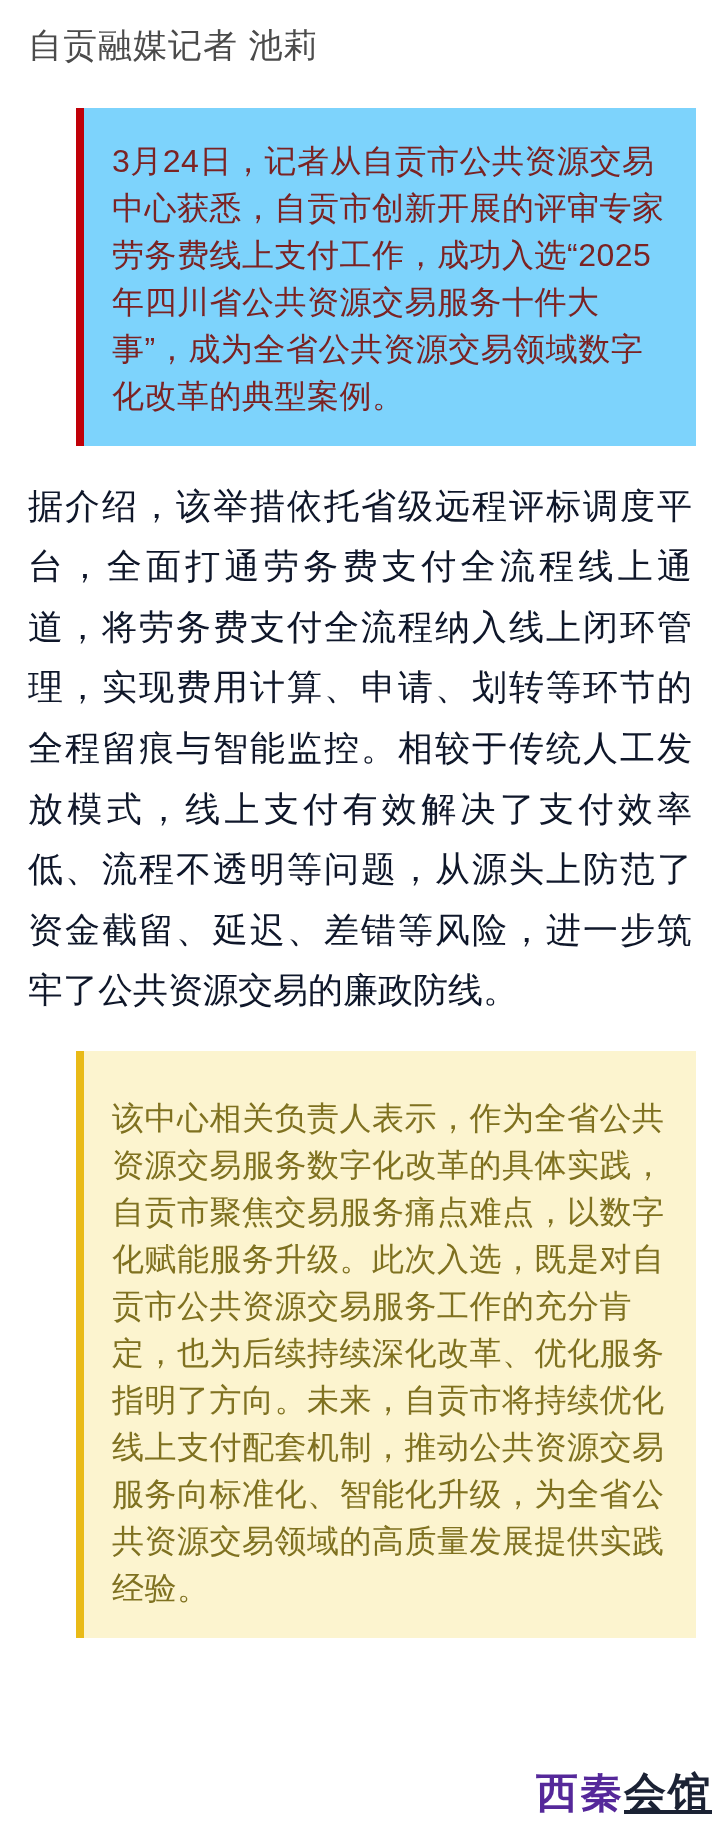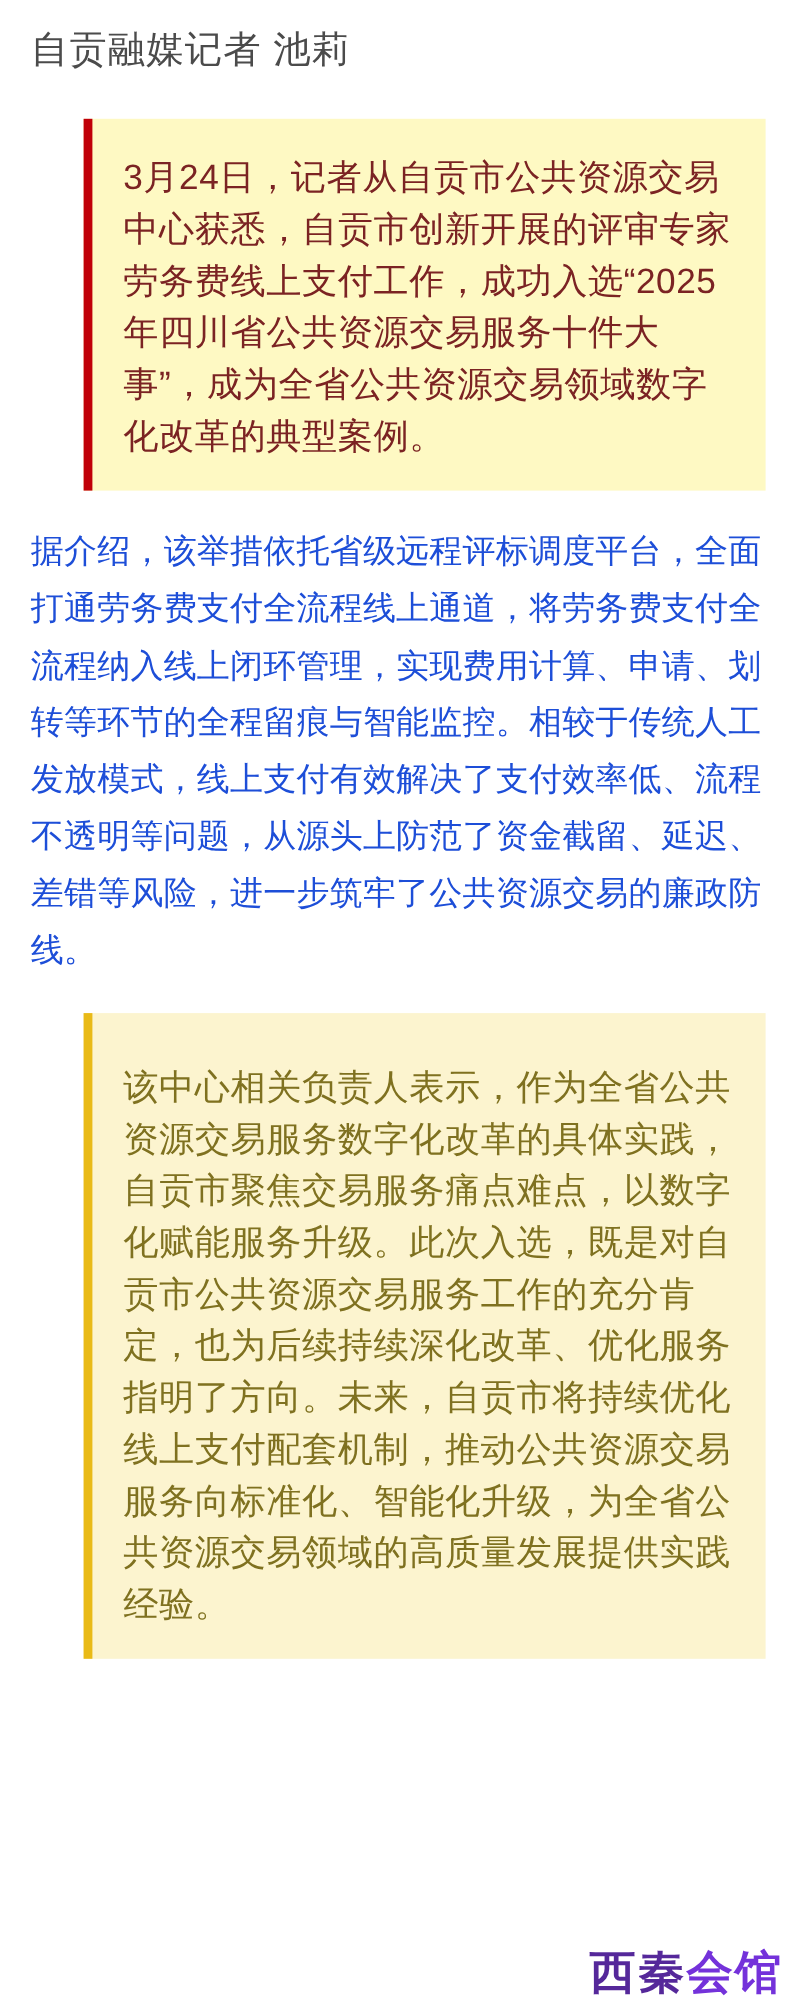--- a/index.html
+++ b/index.html
@@ -22,53 +22,53 @@
   }
   .quote {
     display: block;
     margin: 38px 24px 0 76px;
     padding: 30px 28px 26px 28px;
     font-size: 32px;
     line-height: 1.47;
     letter-spacing: 0.5px;
   }
   .quote-red {
-    background: #fef9c3;
+    background: #7dd3fc;
     border-left: 8px solid #c00008;
     color: #7b2323;
   }
   .quote-yellow {
     background: #fcf4cf;
     border-left: 8px solid #e9ba17;
     color: #7f7120;
     margin-top: 30px;
     padding-top: 44px;
     min-height: 527px;
   }
   .body-paragraph {
     margin: 30px 28px 0 28px;
-    font-size: 30px;
+    font-size: 35px;
     line-height: 1.73;
-    color: #1d4ed8;
+    color: #0f172a;
     text-align: justify;
   }
   .body-paragraph:first-of-type { margin-top: 32px; }
   .watermark {
     position: absolute;
     right: 8px;
     bottom: 8px;
     font-size: 42px;
     font-weight: bold;
     letter-spacing: 2px;
     white-space: nowrap;
     opacity: 0.95;
     font-family: "Liberation Sans", "DejaVu Sans", sans-serif;
   }
   .watermark .wm-blue { color: #4c1d95; }
-  .watermark .wm-orange { color: #6d28d9; }
+  .watermark .wm-orange { color: #0f172a; text-decoration: underline; }
 </style>
 </head>
 <body>
 
 <div class="page">
 
   <p class="byline">自贡融媒记者 池莉</p>
 
   <blockquote class="quote quote-red">
     <span>3月24日，记者从自贡市公共资源交易中心获悉，自贡市创新开展的评审专家劳务费线上支付工作，成功入选“2025年四川省公共资源交易服务十件大事”，成为全省公共资源交易领域数字化改革的典型案例。</span>

